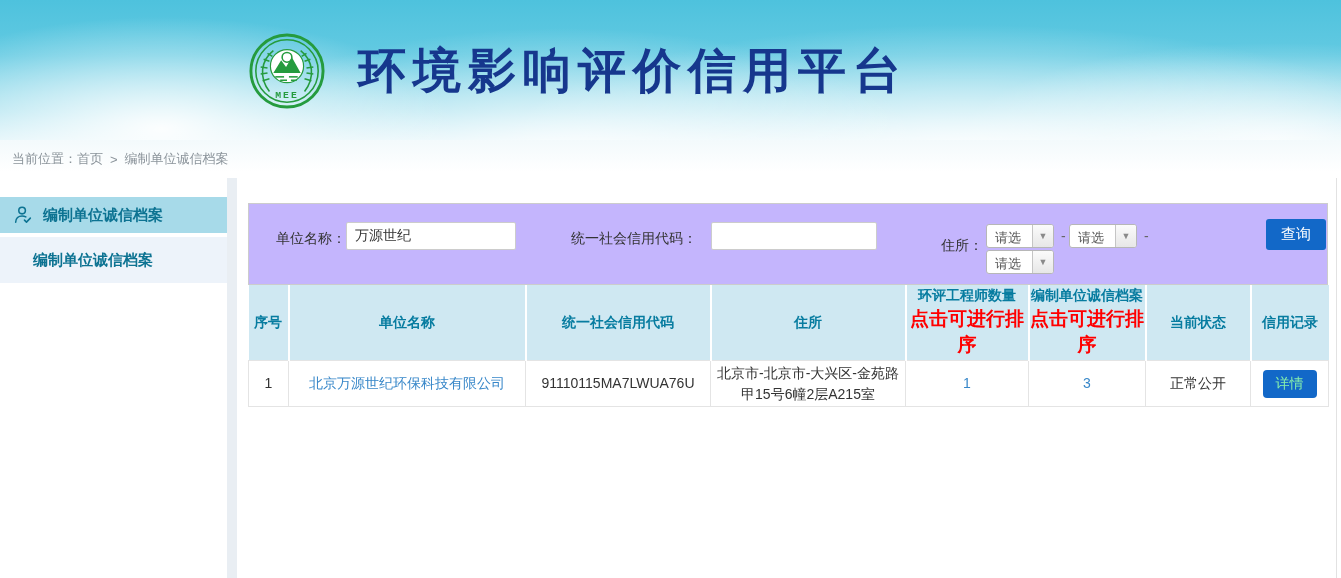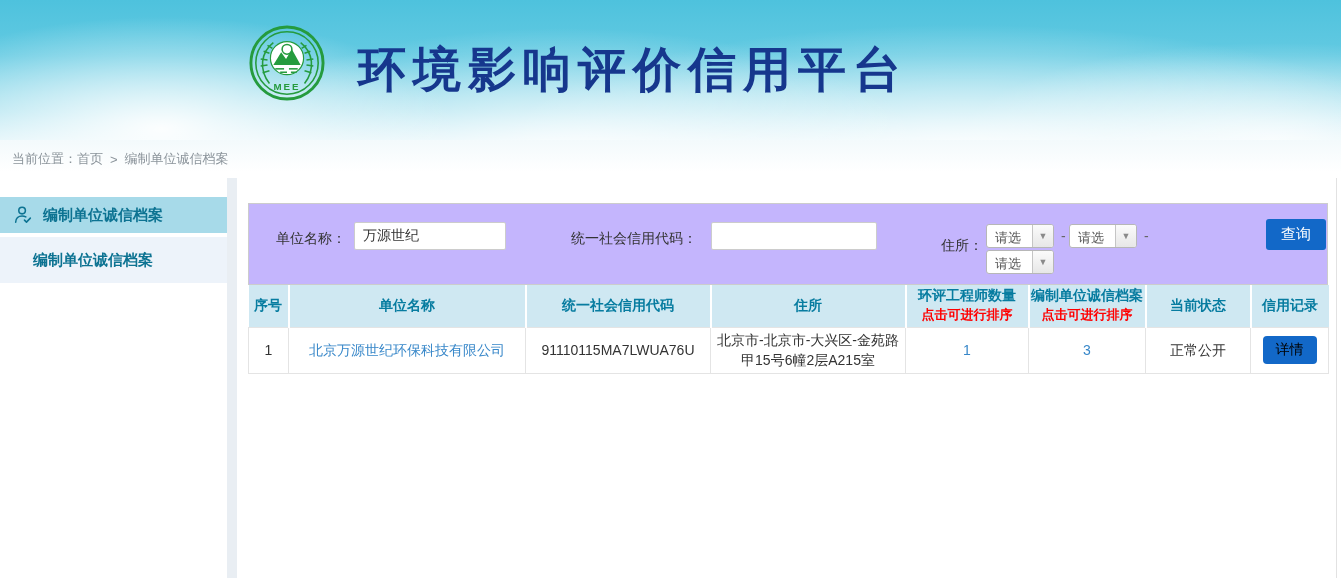--- a/index.html
+++ b/index.html
@@ -8,21 +8,21 @@
 
   
   .banner { position:relative; width:1341px; height:140px;
     background:
       radial-gradient(ellipse 420px 160px at 12% 92%, rgba(255,255,255,.95), rgba(255,255,255,0) 70%),
       radial-gradient(ellipse 520px 190px at 42% 115%, rgba(255,255,255,.9), rgba(255,255,255,0) 70%),
       radial-gradient(ellipse 640px 170px at 72% 105%, rgba(255,255,255,.85), rgba(255,255,255,0) 72%),
       radial-gradient(ellipse 420px 130px at 95% 100%, rgba(255,255,255,.8), rgba(255,255,255,0) 75%),
       linear-gradient(180deg,#4ec2dd 0%,#63cae2 40%,#a5e0ee 80%,#d8f1f8 100%);
   }
-  .banner-inner { position:absolute; left:248px; top:24px; display:flex; align-items:flex-end; }
+  .banner-inner { position:absolute; left:248px; top:32px; display:flex; align-items:center;font-family:Liberation Mono, monospace; }
   .logo { width:78px; height:78px; }
   .site-title { margin-left:32px; font-size:48px; font-weight:bold; color:#16378d;
                 letter-spacing:7px; white-space:nowrap; }
 
   
   .breadcrumb-bar { height:38px; display:flex; align-items:center; padding-left:12px;
     font-size:13px; color:#8b949b; background:linear-gradient(180deg,#f3fafc 0%,#ffffff 85%); }
   .breadcrumb-bar .crumb-link { color:#8b949b; text-decoration:none; cursor:pointer; }
   .breadcrumb-bar .sep { margin:0 7px; }
 
@@ -42,21 +42,21 @@
 
   
   .search-panel { position:relative; width:1080px; height:82px; border:1px solid #ccc; background:#c4b5fd; }
   .sp-label { position:absolute; font-size:14px; color:#333; white-space:nowrap; }
   .lbl-name   { left:27px;  top:26px; }
   .lbl-code   { left:322px; top:26px; }
   .lbl-addr   { left:692px; top:33px; }
   .sp-input { position:absolute; height:28px; border:1px solid #ccc; border-radius:2px;
     font-size:14px; color:#333; padding:0 8px; outline:none;
     font-family:"Liberation Sans","DejaVu Sans",sans-serif; }
-  .inp-name { left:97px;  top:18px; width:152px;margin-left:8px; }
+  .inp-name { left:97px;  top:18px; width:170px; }
   .inp-code { left:462px; top:18px; width:166px; }
   .sel { position:absolute; display:flex; width:68px; height:24px; border:1px solid #b7b7b7;
     border-radius:3px; background:#fff; overflow:hidden; cursor:pointer; }
   .sel-1 { left:737px; top:20px; }
   .sel-2 { left:820px; top:20px; }
   .sel-3 { left:737px; top:46px; }
   .sel-text { flex:1; font-size:13px; color:#555; padding:4px 0 0 8px; }
   .sel-btn { width:21px; border-left:1px solid #c5c5c5;
     background:linear-gradient(#fbfbfb,#e7e7e7); display:flex; align-items:center;
     justify-content:center; color:#8a8a8a; font-size:9px; }
@@ -65,27 +65,27 @@
   .dash-2 { left:895px; top:24px; }
   .query-btn { position:absolute; left:1017px; top:15px; width:60px; height:31px;
     background:#1268c8; color:#fff; border:none; border-radius:3px; font-size:15px;
     cursor:pointer; font-family:"Liberation Sans","DejaVu Sans",sans-serif; }
 
   
   table.result { width:1080px; border-collapse:collapse; table-layout:fixed; }
   thead th { background:#cfe8f2; height:42px; font-size:14px; font-weight:bold; color:#077ca0;
     border-left:2px solid #fff; vertical-align:middle; padding:2px 0; }
   thead th:first-child { border-left:none; }
-  thead th .sort-hint { display:block; color:#ff0000; font-size:13px; font-weight:bold; margin-top:1px; }
+  thead th .sort-hint { display:block; color:#ff0000; font-size:19px; font-weight:bold; margin-top:1px; }
   thead th.sortable { cursor:pointer; }
   tbody td { height:46px; background:#fff; border:1px solid #e4e4e4; text-align:center;
     font-size:14px; color:#333; vertical-align:middle; line-height:1.45; }
   tbody a { color:#3787c9; text-decoration:none; cursor:pointer; }
   .addr-line { display:block; }
-  .detail-btn { background:#1268c8; color:#000000; border:none; border-radius:4px;
+  .detail-btn { background:#1268c8; color:#86efac; border:none; border-radius:4px;
     padding:5px 13px; font-size:14px; cursor:pointer;
     font-family:"Liberation Sans","DejaVu Sans",sans-serif; }
 </style>
 </head>
 <body>
 
 <header class="banner">
   <div class="banner-inner">
     <svg class="logo" viewBox="0 0 80 80">
       <circle cx="40" cy="40" r="37" fill="none" stroke="#259b3e" stroke-width="3"></circle>

